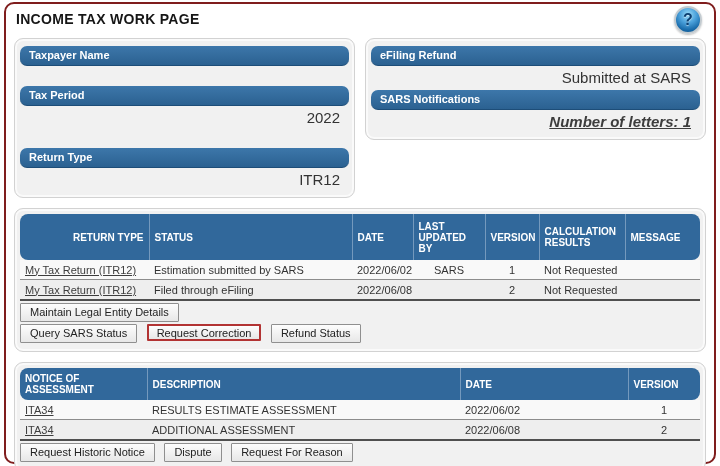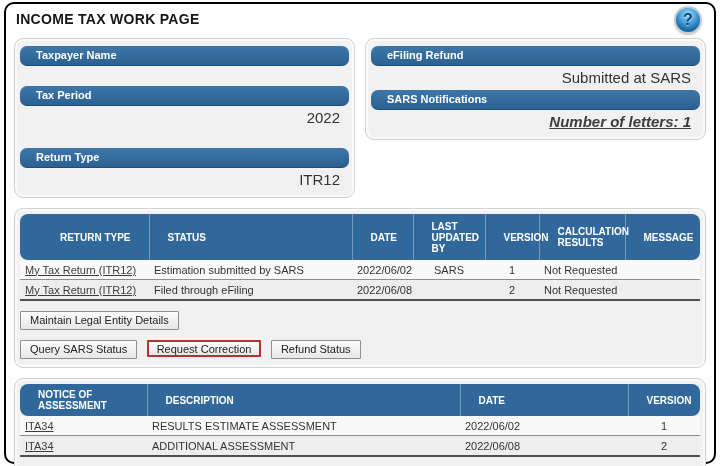--- a/index.html
+++ b/index.html
@@ -4,21 +4,21 @@
 <style>
   html,body{margin:0;padding:0;}
   body{
     width:720px;height:466px;position:relative;overflow:hidden;
     background:#ffffff;
     font-family:"Liberation Sans", sans-serif;
     -webkit-font-smoothing:antialiased;
   }
   .page{
     position:absolute;left:4px;top:2px;right:4px;bottom:2px;
-    border:2px solid #000000;border-radius:10px;background:#fff;
+    border:2px solid #7f1d1d;border-radius:10px;background:#fff;
   }
   
   .titlebar{position:relative;height:28px;}
   .page-title{
     margin:0;padding:7px 0 0 10px;font-size:14px;font-weight:bold;
     color:#161616;letter-spacing:.3px;
   }
   .help{
     position:absolute;top:2px;right:12px;width:24px;height:24px;border-radius:50%;
     background:radial-gradient(circle at 50% 28%, #9adcf9 0%, #4aa0da 40%, #1a6cab 72%, #0d4f87 100%);
@@ -31,50 +31,50 @@
   .panel{
     background:#f1f1f1;border:1px solid #d2d2d2;border-radius:9px;
     box-shadow:inset 0 0 0 2px #fafafa;
   }
   .top-section{display:flex;gap:10px;margin:6px 8px 0;align-items:flex-start;}
   .field-panel{flex:1;padding:5px 5px 7px;}
   .bluebar{
     background:linear-gradient(#3d77aa,#2b6191);
     border-bottom:1px solid #1d4d78;
     border-radius:7px;color:#fff;font-size:11px;font-weight:bold;
-    padding:3px 16px 4px;margin-top:2px;
+    padding:3px 9px 4px;margin-top:2px;
   }
   .fieldvalue{
     font-size:15px;color:#333;text-align:right;padding:3px 9px 2px;
     min-height:13px;
   }
   .fieldvalue.link{text-decoration:underline;color:#3d3d3d;cursor:pointer;font-weight:bold;font-style:italic;}
   
   .table-panel{margin:10px 8px 0;padding:5px 5px 8px;}
   table{width:100%;border-collapse:collapse;table-layout:fixed;}
   th{
     background:#31689b;color:#fff;font-size:10px;font-weight:bold;
-    padding:2px 18px;text-align:left;vertical-align:middle;
+    padding:2px 5px;text-align:left;vertical-align:middle;
     border-left:1px solid #7499bd;
   }
   th:first-child{border-left:none;border-radius:8px 0 0 8px;}
   th:last-child{border-radius:0 8px 8px 0;}
   .returns th{height:42px;}
   .returns th.col-returntype{text-align:right;}
   .notices th{height:28px;}
   td{
     font-size:11px;color:#333;padding:2px 5px;height:15px;
     border-bottom:1px solid #8d8d8d;background:#f9f9f9;vertical-align:middle;
   }
   tr.alt td{background:#eeeeee;}
   tr.last td{border-bottom:2px solid #4f4f4f;}
   td.center{text-align:center;}
   a.tbl-link{color:#3d3d3d;text-decoration:underline;cursor:pointer;}
   
-  .btnrow{margin-top:9px;}
+  .btnrow{margin-top:1px;}
   button{
     font-family:"Liberation Sans", sans-serif;
     background:linear-gradient(#fdfdfd,#e7e7e7);
     border:1px solid #8f8f8f;border-radius:1px;
     font-size:11px;color:#222;
     padding:2px 9px 3px;margin-right:5px;cursor:pointer;
   }
   button.hl{
     border:2px solid #b23333;padding:1px 8px 0;
   }

